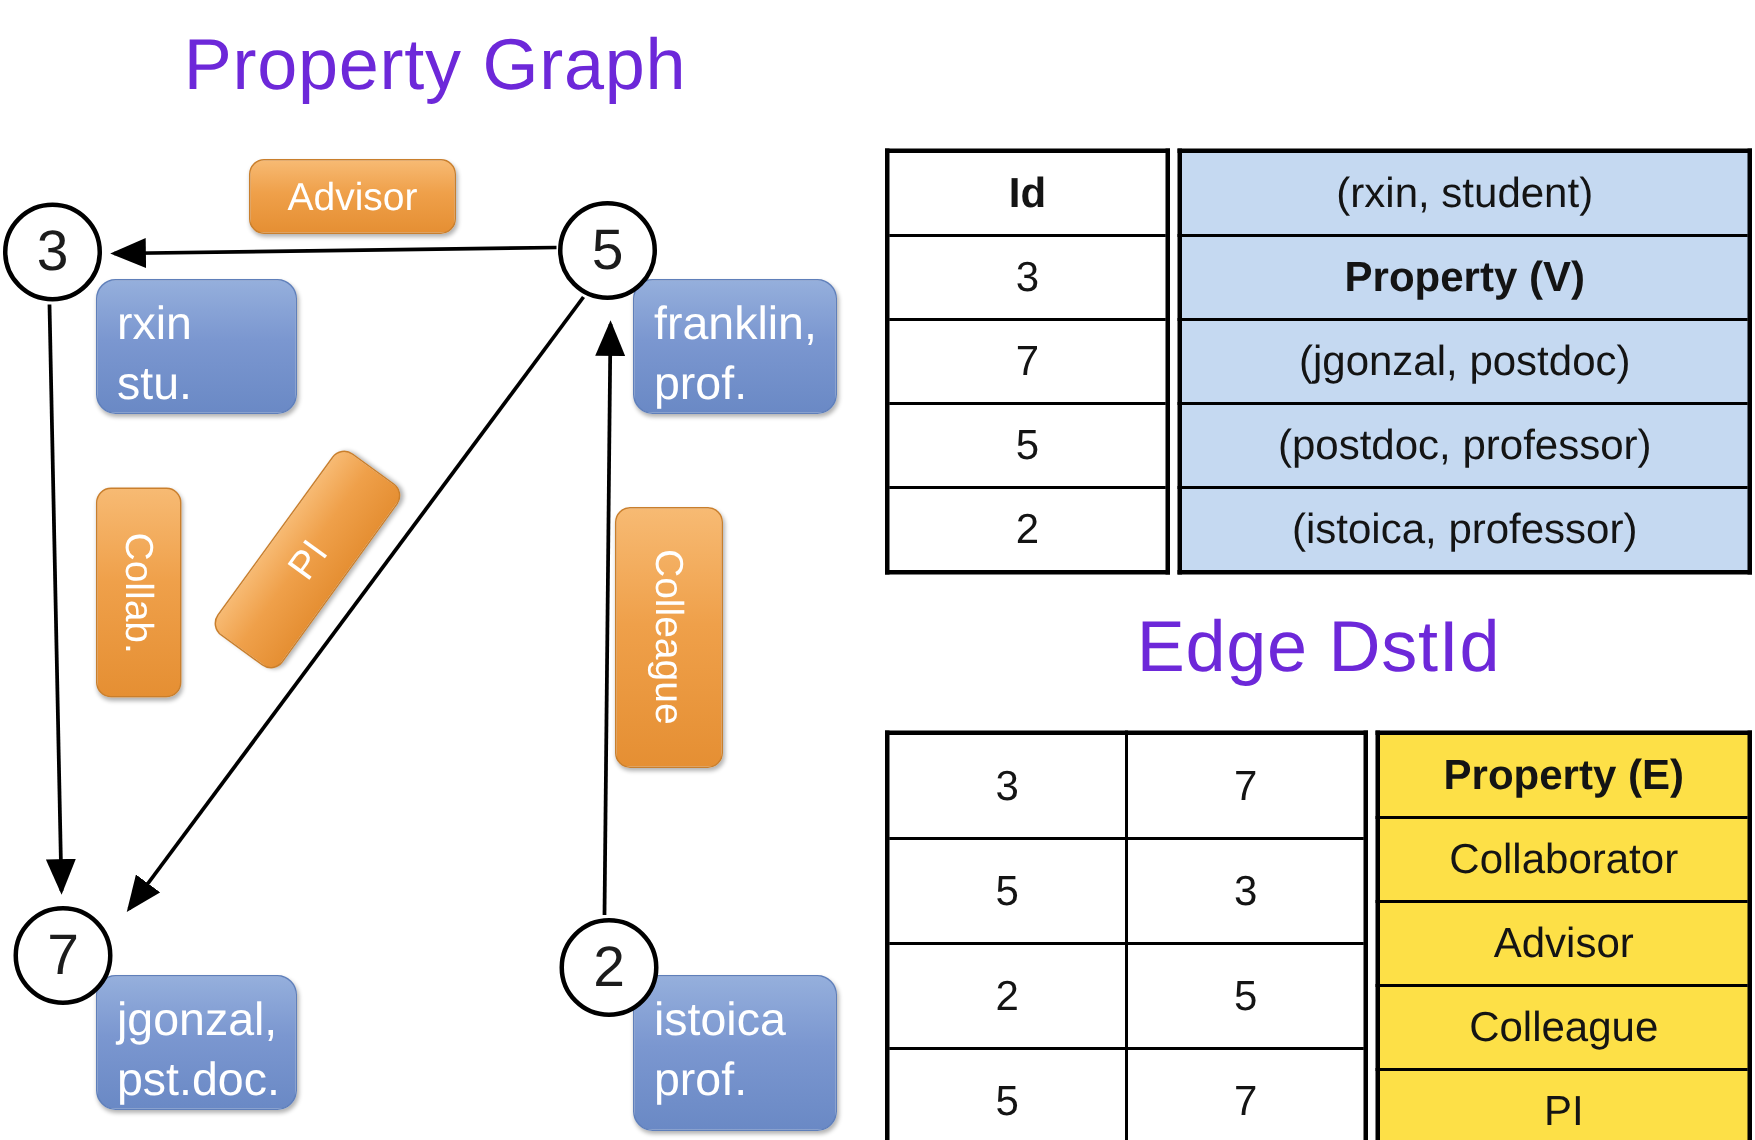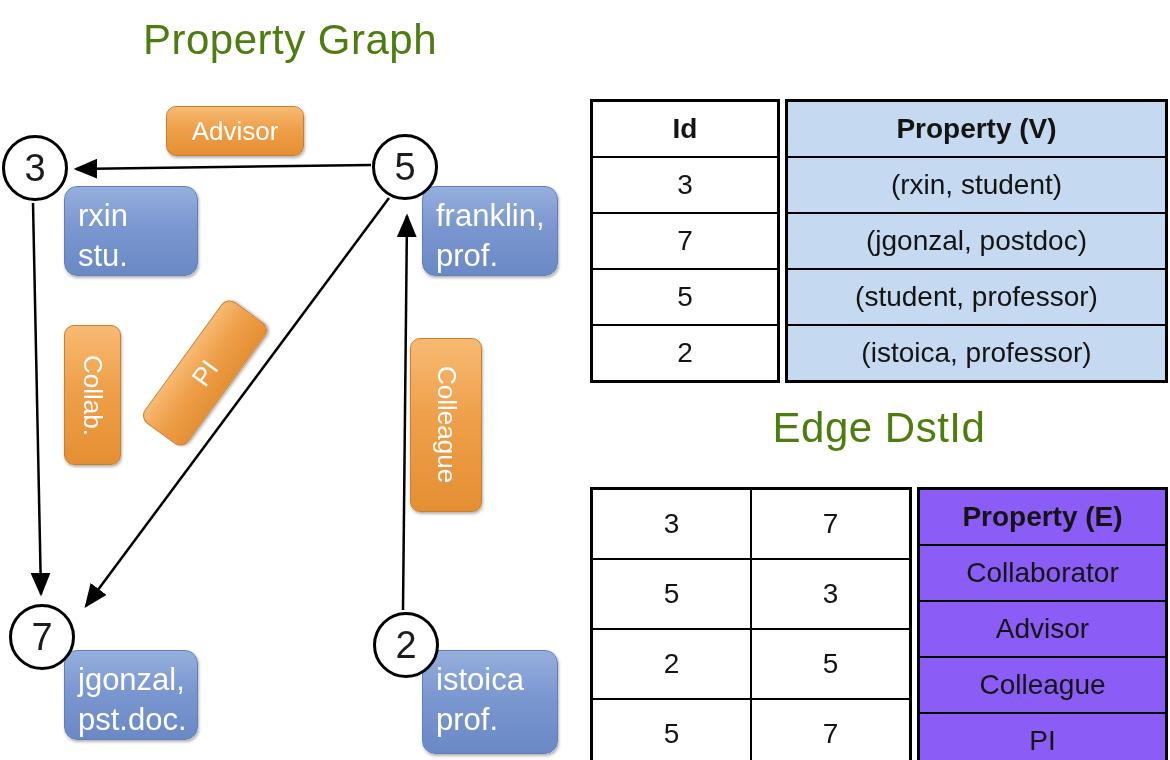--- a/index.html
+++ b/index.html
@@ -2,21 +2,21 @@
 <html><head>
 <meta charset="utf-8">
 <style>
   html, body { margin: 0; padding: 0; background: #ffffff; }
   body { font-family: "Liberation Sans", sans-serif; }
   #stage {
     position: relative; width: 1170px; height: 760px;
     background: #ffffff; overflow: hidden;
   }
   .big-title {
-    position: absolute; font-size: 42px; color: #4d7c0f;
+    position: absolute; font-size: 48px; color: #6d28d9;
     text-align: center; font-weight: 400; letter-spacing: 0.5px;
   }
   
   #graph-svg { position: absolute; left: 0; top: 0; z-index: 1; }
   .vertex {
     position: absolute; width: 66px; height: 66px; box-sizing: border-box;
     background: #ffffff; border: 3px solid #000000; border-radius: 50%;
     display: flex; align-items: center; justify-content: center;
     font-size: 38px; color: #1c1c1c; z-index: 3;
   }
@@ -40,21 +40,21 @@
   .tablewrap table {
     border-collapse: collapse; table-layout: fixed; border: 3px solid #000;
   }
   .tablewrap td, .tablewrap th {
     border: 2px solid #000; height: 54px; text-align: center;
     vertical-align: middle; font-size: 28px; color: #141414;
     padding: 0 6px; overflow: hidden;
   }
   .tablewrap th { font-weight: bold; }
   .cell-blue { background: #c5d9f1; }
-  .cell-orange { background: #8b5cf6; }
+  .cell-orange { background: #fde047; }
 </style>
 </head>
 <body>
 
 <div id="stage">
 
   <div class="big-title" style="left:0;top:16px;width:580px;">Property Graph</div>
 
   <svg id="graph-svg" width="580" height="760">
     <defs>
@@ -103,30 +103,30 @@
             <td>5</td>
           </tr>
       <tr>
             <td>2</td>
           </tr>
     </tbody>
       </table>
     <table style="width:383px">
       <tbody>
           <tr>
-            <th class="cell-blue">Property (V)</th>
+            <td class="cell-blue">(rxin, student)</td>
           </tr>
       <tr>
-            <td class="cell-blue">(rxin, student)</td>
+            <th class="cell-blue">Property (V)</th>
           </tr>
       <tr>
             <td class="cell-blue">(jgonzal, postdoc)</td>
           </tr>
       <tr>
-            <td class="cell-blue">(student, professor)</td>
+            <td class="cell-blue">(postdoc, professor)</td>
           </tr>
       <tr>
             <td class="cell-blue">(istoica, professor)</td>
           </tr>
     </tbody>
       </table>
   </div>
 
   <div class="big-title" style="left:590px;top:404px;width:578px;">Edge DstId</div>
   <div class="tablewrap" style="left:590px;top:487px;">

